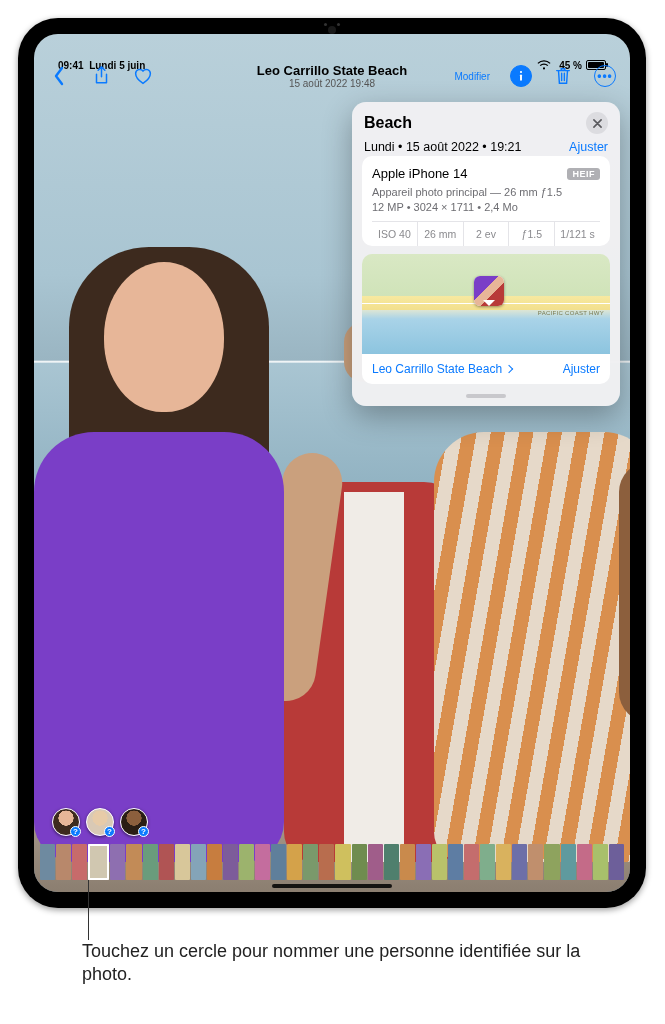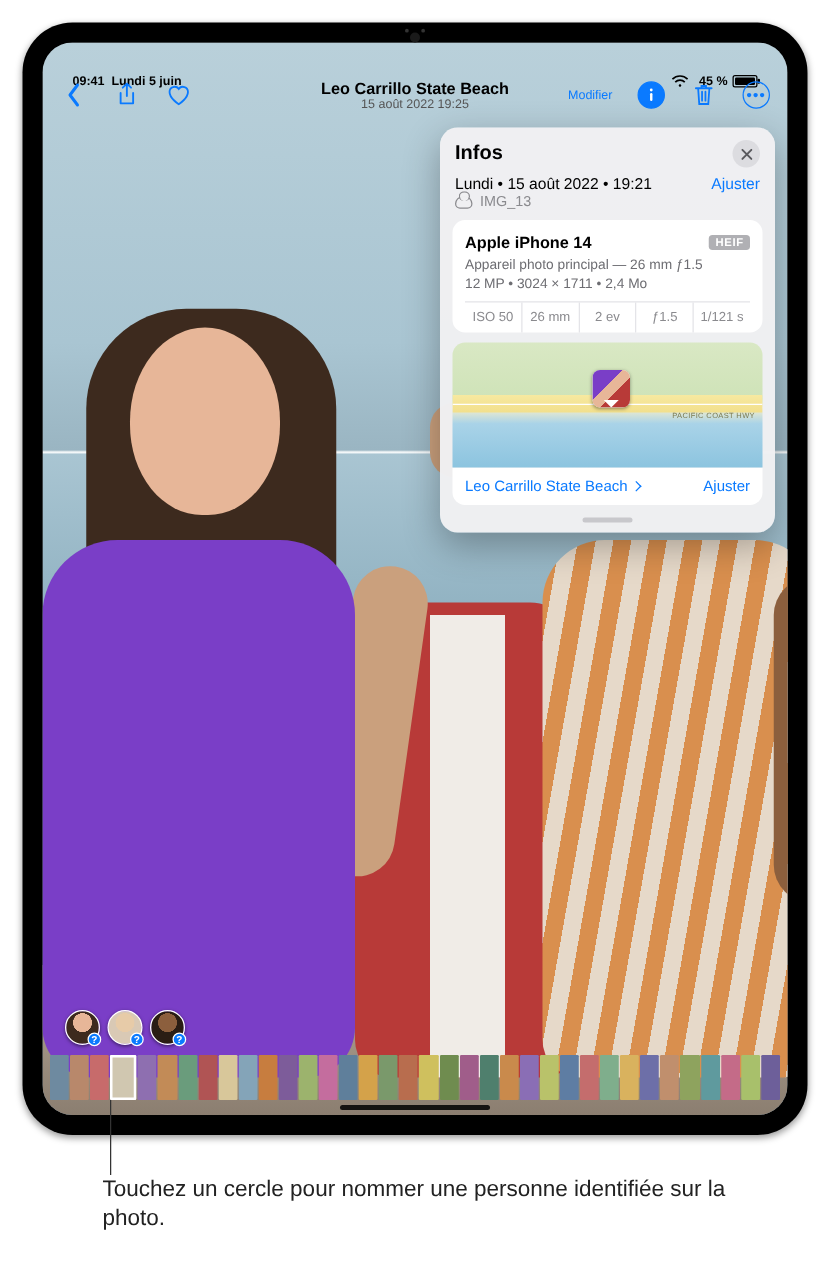--- a/index.html
+++ b/index.html
@@ -58,21 +58,21 @@
   .close-x { width:22px; height:22px; border-radius:50%; background:#dcdce0; display:flex; align-items:center; justify-content:center; color:#5a5a5e; font-size:12px; font-weight:700; }
   .caption-box { margin:0 10px 8px; padding:10px 12px; background:#e3e3e7; border-radius:10px; color:#8a8a8e; font-size:13px; }
   .daterow { display:flex; justify-content:space-between; align-items:flex-start; padding:0 12px 2px; }
   .daterow .dt { font-size:12.5px; font-weight:500; }
   .daterow .adj { color:#0a7aff; font-size:12.5px; }
   .filerow { display:flex; align-items:center; gap:6px; padding:0 12px 8px; color:#8a8a8e; font-size:11.5px; }
   .cloud { width:14px; height:10px; border:1.2px solid #8a8a8e; border-radius:6px 6px 4px 4px; position:relative; }
   .cloud::before { content:""; position:absolute; width:7px; height:7px; border:1.2px solid #8a8a8e; border-radius:50%; top:-5px; left:2px; background:rgba(240,240,242,.98); border-bottom:none; }
   .camera-card { margin:0 10px 8px; padding:10px 10px 0; background:#fff; border-radius:10px; }
   .camera-card .r1 { display:flex; justify-content:space-between; align-items:center; margin-bottom:4px;}
-  .camera-card .r1 .model { font-size:13px; font-weight:700; }
+  .camera-card .r1 .model { font-size:13px; font-weight:400; }
   .heif-badge { font-size:9px; font-weight:700; background:#b0b0b4; color:#fff; border-radius:3px; padding:1px 5px; letter-spacing:.5px; }
   .camera-card .r2 { font-size:11px; color:#6d6d72; line-height:1.35; margin-bottom:6px;}
   .exif { display:flex; border-top:1px solid #e4e4e8; font-size:10.5px; color:#8a8a8e; }
   .exif div { flex:1; text-align:center; padding:6px 0; border-right:1px solid #e4e4e8; }
   .exif div:last-child { border-right:none; }
   .map { margin:0 10px 0; height:100px; border-radius:10px 10px 0 0; background: linear-gradient(180deg,#d9e8c4 0%, #cfe3b8 45%, #f5eecb 52%, #a9d3e8 65%, #8cc4df 100%); position:relative; overflow:hidden; }
   .map .hwy { position:absolute; left:0; right:0; top:42px; height:14px; background: linear-gradient(#f7e9a0,#f2df8c); }
   .map .hwy::after { content:""; position:absolute; left:0; right:0; top:50%; height:1px; background:#fff; }
   .map .hwy-label { position:absolute; right:6px; top:56px; font-size:6px; color:#7a7a50; letter-spacing:.3px; }
   .map .pin { position:absolute; left:112px; top:22px; width:30px; height:30px; border-radius:6px; background:#fff; box-shadow:0 1px 3px rgba(0,0,0,.4); overflow:hidden; }
@@ -171,21 +171,21 @@
             </svg>
         </span>
         <span class="icon">
           <svg viewBox="0 0 24 22" width="20" height="18">
               <path d="M12 20s-9-5.7-9-12a5 5 0 019-3 5 5 0 019 3c0 6.3-9 12-9 12z" stroke="#0a7aff" stroke-width="1.8" fill="none"></path>
             </svg>
         </span>
 
         <div class="title">
           <div class="t1">Leo Carrillo State Beach</div>
-          <div class="t2">15 août 2022  19:25</div>
+          <div class="t2">15 août 2022  19:48</div>
         </div>
 
         <div class="spacer"></div>
 
         <span class="modify">Modifier</span>
         <span class="circle-btn circle-fill">
           <svg viewBox="0 0 10 14" width="8" height="12">
               <circle cx="5" cy="2" r="1.4" fill="#fff"></circle>
               <rect x="3.8" y="5" width="2.4" height="8" rx="1.2" fill="#fff"></rect>
             </svg>
@@ -195,47 +195,43 @@
               <path d="M3 5h14M8 5V3h4v2M5 5l1 14h8l1-14M8.5 8v8M11.5 8v8" stroke="#0a7aff" stroke-width="1.6" fill="none" stroke-linecap="round"></path>
             </svg>
         </span>
         <span class="circle-btn">
             <span class="ellipsis-dots">•••</span>
           </span>
       </div>
 
       <div class="info-panel">
         <div class="hdr">
-          <h3>Infos</h3>
+          <h3>Beach</h3>
           <div class="close-x">
             <svg viewBox="0 0 10 10" width="9" height="9">
                 <path d="M1 1l8 8M9 1l-8 8" stroke="#5a5a5e" stroke-width="1.8" stroke-linecap="round"></path>
               </svg>
           </div>
         </div>
         <div class="daterow">
           <div class="dt">Lundi • 15 août 2022 • 19:21</div>
           <div class="adj">Ajuster</div>
         </div>
-        <div class="filerow">
-          <span class="cloud"></span>
-          <span>IMG_13</span>
-        </div>
 
         <div class="camera-card">
           <div class="r1">
             <span class="model">Apple iPhone 14</span>
             <span class="heif-badge">HEIF</span>
           </div>
           <div class="r2">
             <div>Appareil photo principal — 26 mm ƒ1.5</div>
             <div>12 MP • 3024 × 1711 • 2,4 Mo</div>
           </div>
           <div class="exif">
-            <div>ISO 50</div>
+            <div>ISO 40</div>
             <div>26 mm</div>
             <div>2 ev</div>
             <div>ƒ1.5</div>
             <div>1/121 s</div>
           </div>
         </div>
 
         <div class="map">
           <div class="hwy"></div>
           <div class="hwy-label">PACIFIC COAST HWY</div>

